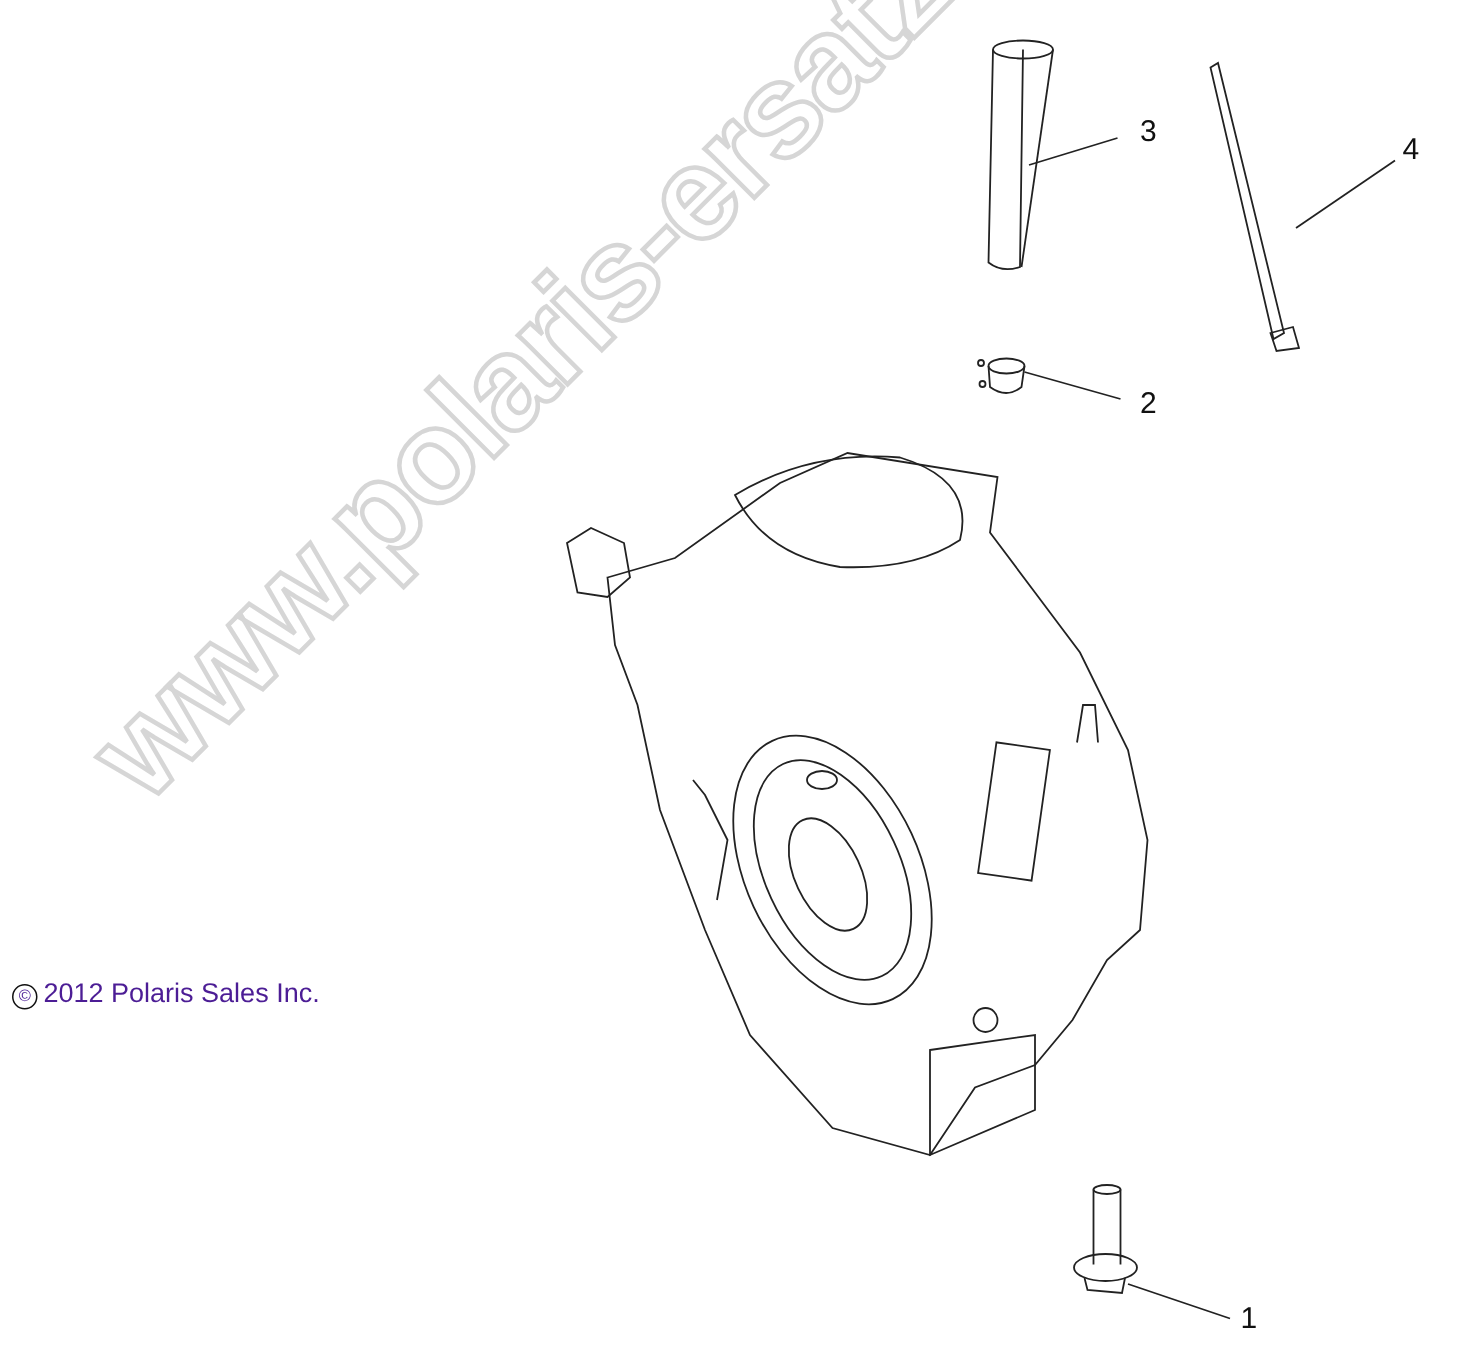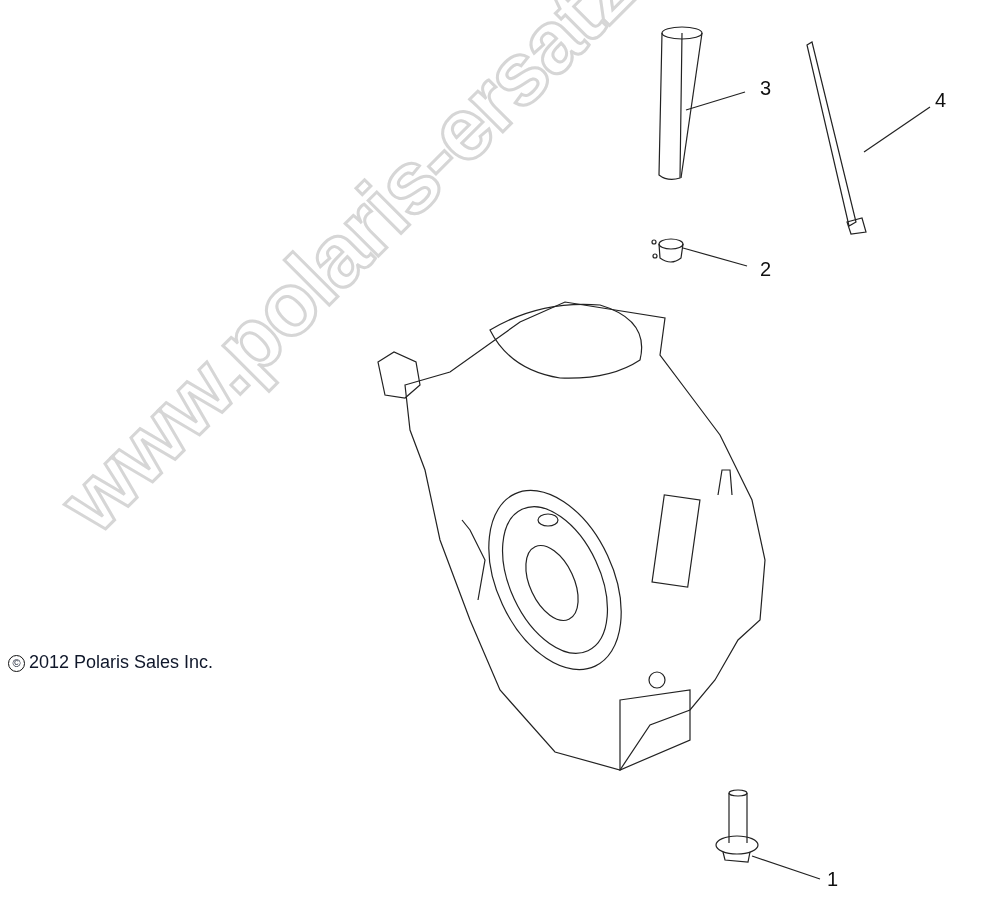--- a/index.html
+++ b/index.html
@@ -1,19 +1,19 @@
 <!DOCTYPE html>
 <html><head>
 <meta charset="utf-8">
 <style>
   html, body { margin:0; padding:0; background:#ffffff; }
   body { width:981px; height:914px; position:relative; overflow:hidden; font-family:"Liberation Sans", sans-serif; }
   .canvas { position:absolute; left:0; top:0; width:981px; height:914px; }
   .callout { position:absolute; font-size:20px; color:#111; font-family:"Liberation Sans", sans-serif; }
-  .copyright { position:absolute; left:8px; top:652px; font-size:18px; color:#0f172a; font-family:"Liberation Sans", sans-serif; white-space:nowrap; }
+  .copyright { position:absolute; left:8px; top:652px; font-size:18px; color:#4c1d95; font-family:"Liberation Sans", sans-serif; white-space:nowrap; }
   .copyright .c { display:inline-block; width:15px; height:15px; border:1px solid #111; border-radius:50%; font-size:11px; line-height:15px; text-align:center; margin-right:4px; vertical-align:1px; }
   .watermark { position:absolute; left:40px; top:480px; font-size:88px; font-weight:bold; color:#ffffff;
     -webkit-text-stroke:3px #d4d4d4; transform:rotate(-45deg); transform-origin:left top; white-space:nowrap; letter-spacing:-2px; font-family:"Liberation Sans", sans-serif; opacity:0.95; }
 </style>
 </head>
 <body>
 
 <div class="canvas">
 
   <svg width="981" height="914" viewBox="0 0 981 914" style="position:absolute;left:0;top:0">

